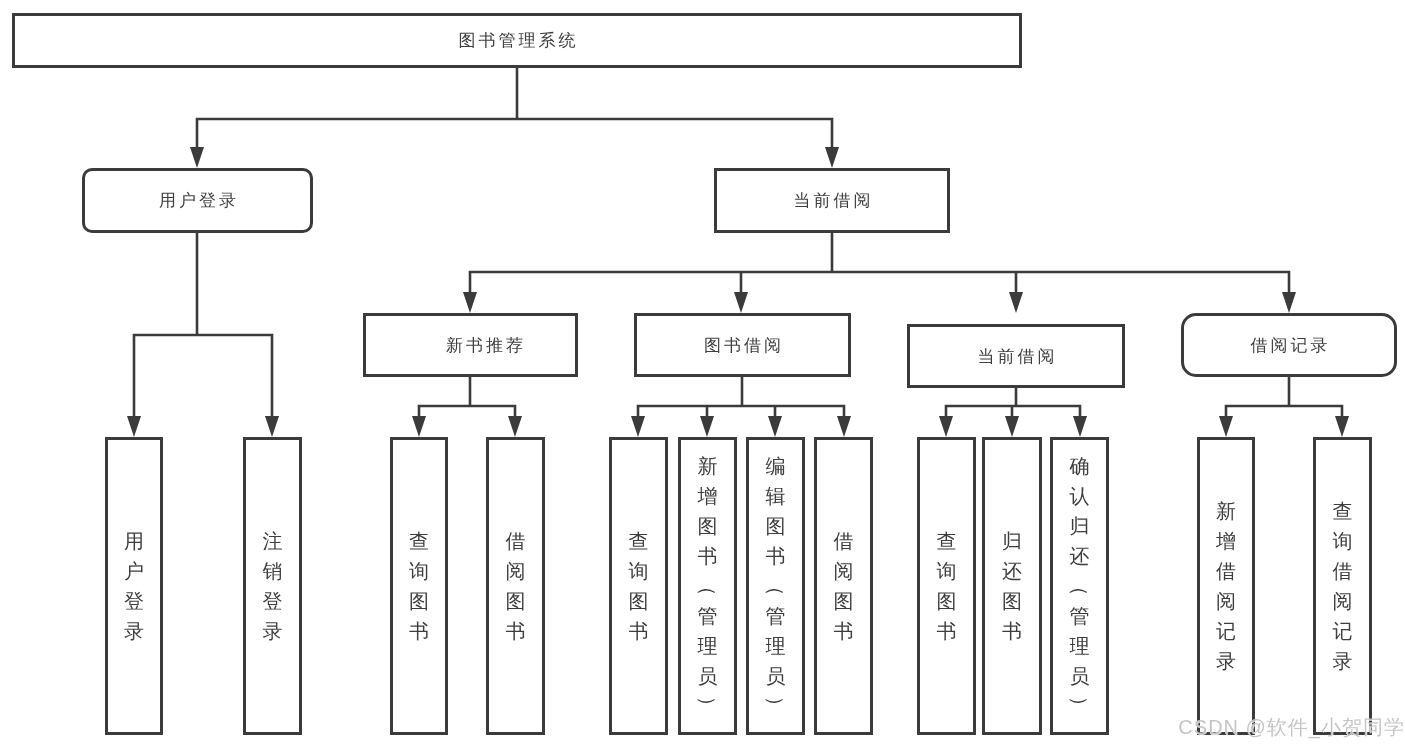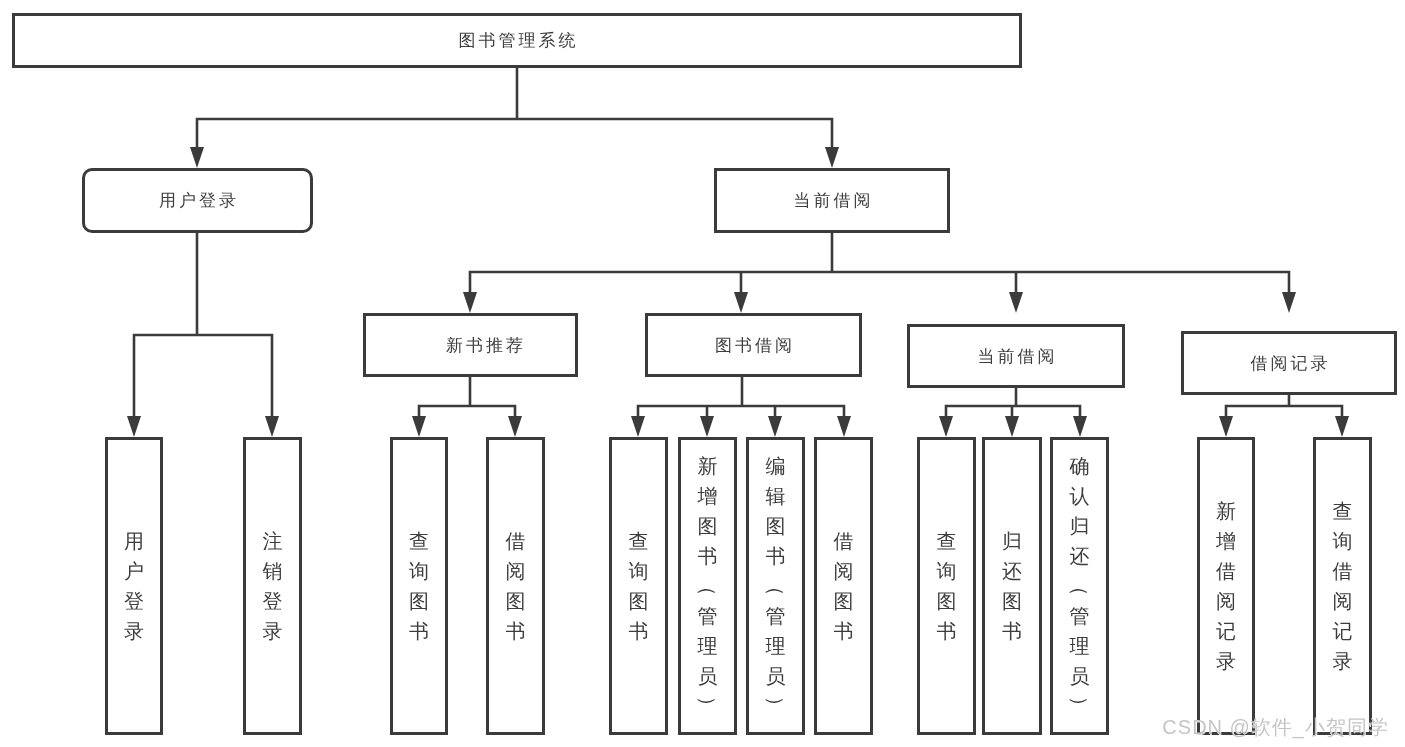--- a/index.html
+++ b/index.html
@@ -56,21 +56,21 @@
     height: 30px;
     line-height: 30px;
     text-align: center;
     width: 100%;
   }
   .node.v span.rot {
     transform: rotate(90deg);
   }
   .watermark {
     position: absolute;
-    right: 16px;
+    right: 0;
     bottom: 6px;
     z-index: 3;
     font-size: 20px;
     letter-spacing: 1px;
     color: var(--wm, #c5c5c5);
     white-space: nowrap;
     text-shadow: 1px 1px 0 rgba(255,255,255,0.8);
   }
 </style>
 </head>
@@ -123,23 +123,23 @@
     <polygon class="arrow" points="1219,416 1233,416 1226,437"></polygon>
     <polygon class="arrow" points="1335,416 1349,416 1342,437"></polygon>
   </svg>
 
   <div class="node h" style="left:12px; top:13px; width:1010px; height:55px;">图书管理系统</div>
 
   <div class="node h" style="left:82px; top:168px; width:231px; height:65px;border-radius:10px;">用户登录</div>
   <div class="node h" style="left:714px; top:168px; width:236px; height:65px;">当前借阅</div>
 
   <div class="node h" style="left:363px; top:313px; width:215px; height:64px;padding-left:31px;">新书推荐</div>
-  <div class="node h" style="left:634px; top:313px; width:217px; height:64px;margin-left:11px;">图书借阅</div>
+  <div class="node h" style="left:634px; top:313px; width:217px; height:64px;">图书借阅</div>
   <div class="node h" style="left:907px; top:313px; width:218px; height:64px;margin-top:11px;">当前借阅</div>
-  <div class="node h" style="left:1181px; top:331px; width:216px; height:64px;">借阅记录</div>
+  <div class="node h" style="left:1181px; top:313px; width:216px; height:64px;border-radius:15px;">借阅记录</div>
 
   <div class="node v" style="left:105px; top:437px; width:58px; height:298px;">
       <span>用</span>
       <span>户</span>
       <span>登</span>
       <span>录</span>
     </div>
   <div class="node v" style="left:243px; top:437px; width:59px; height:298px;">
       <span>注</span>
       <span>销</span>

